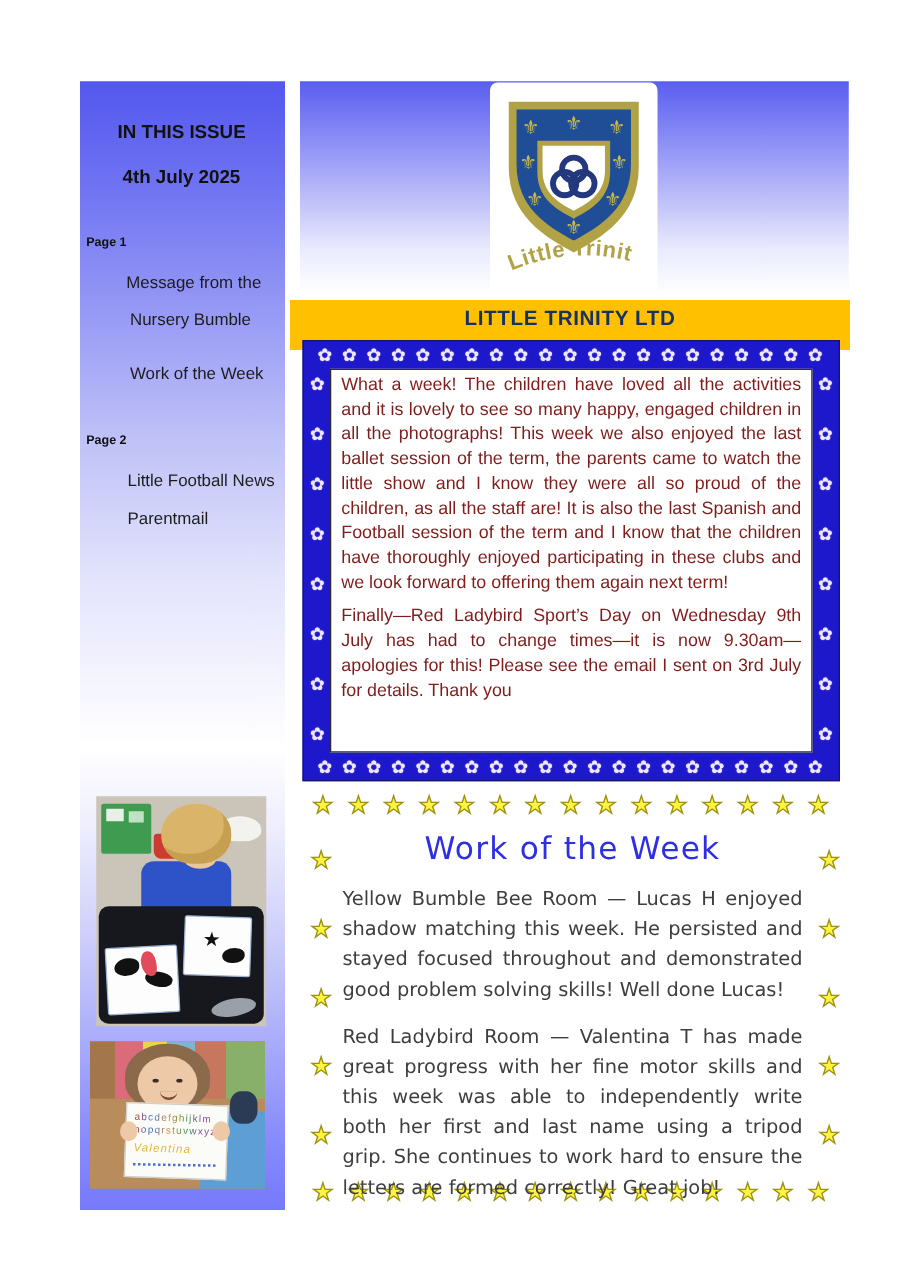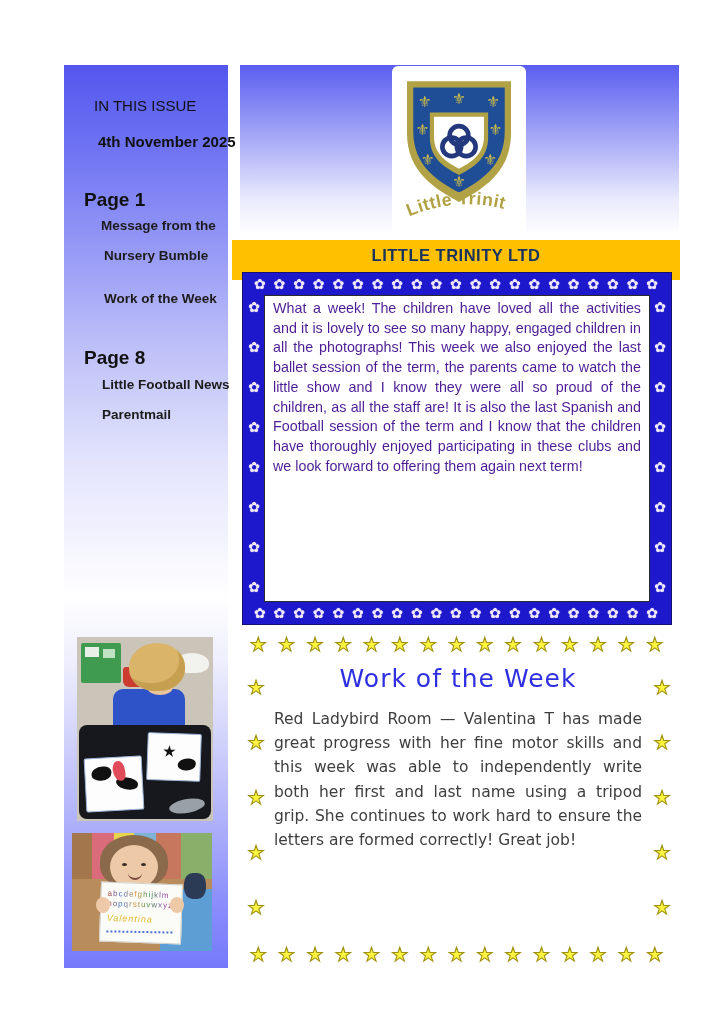--- a/index.html
+++ b/index.html
@@ -11,24 +11,24 @@
   }
 
   
   .sidebar {
     position: absolute; left: 64px; top: 65px; width: 164px; height: 903px;
     background: linear-gradient(180deg,
       #5357ee 0%, #6e72f2 9%, #9598f5 20%, #c0c2f8 32%,
       #e3e4fc 44%, #f6f6fe 54%, #ffffff 59%, #eeeefd 66%,
       #d4d5fb 74%, #aeb0fa 84%, #8a8dfb 93%, #7679fb 100%);
   }
-  .sb-line { position: absolute; color: #111; white-space: nowrap; font-weight: bold; }
-  .sb-title { font-weight: normal; font-size: 15px; top: 32px; left: 30px; }
+  .sb-line { position: absolute; color: #111; white-space: nowrap; }
+  .sb-title { font-weight: bold; font-size: 15px; top: 32px; left: 30px; }
   .sb-date  { font-weight: bold; font-size: 15px; top: 68px; left: 34px; }
-  .sb-page  { font-weight: bold; font-size: 19px; left: 20px; }
+  .sb-page  { font-weight: bold; font-size: 10px; left: 5px; }
   .sb-item  { font-size: 13.5px; color: #1c1c1c; }
 
   
   .photo { position: absolute; overflow: hidden; }
   .photo1 { left: 13px; top: 572px; width: 136px; height: 184px; background:#cbc4b9; }
   .p1-shelf { position:absolute; left:4px; top:6px; width:40px; height:40px; background:#3f9b4f; border-radius:2px; }
   .p1-box1 { position:absolute; left:8px; top:10px; width:14px; height:10px; background:#e8efe6; }
   .p1-box2 { position:absolute; left:26px; top:12px; width:12px; height:9px; background:#bfe3c2; }
   .p1-bin  { position:absolute; left:46px; top:30px; width:28px; height:20px; background:#cc3b30; border-radius:3px 3px 6px 6px; }
   .p1-sink { position:absolute; right:4px; top:16px; width:34px; height:20px; background:#f2f2ef; border-radius:50% 50% 40% 40%; }
@@ -92,21 +92,21 @@
   }
   .flower-row { left: 2px; right: 2px; height: 22px; line-height: 22px; text-align: center; letter-spacing: 2px; }
   .flower-row.top { top: 0; }  .flower-row.bottom { bottom: 0; }
   .flower-col { top: 22px; bottom: 22px; width: 22px; writing-mode: vertical-rl; text-orientation: upright; line-height: 22px; letter-spacing: 4px; text-align: center; }
   .flower-col.left { left: 0; }  .flower-col.right { right: 0; }
   .msg-inner {
     position: absolute; left: 21px; right: 21px; top: 22px; bottom: 22px;
     background: #ffffff; border: 1.5px solid #2b2b2b; padding: 3px 8px 2px 8px;
   }
   .msg-inner p {
-    font-size: 14.3px; line-height: 1.38; color: #4c1d95;
+    font-size: 14.3px; line-height: 1.38; color: #7f1d1d;
     text-align: justify; margin-bottom: 8px;
   }
   .msg-inner p:last-child { margin-bottom: 0; }
 
   
   .star-section { position: absolute; left: 0; top: 567px; width: 436px; height: 336px; }
   .star-row, .star-col {
     position: absolute; color: #fff440; -webkit-text-stroke: 1.1px #9e9210;
     font-size: 19px; overflow: hidden;
   }
@@ -124,28 +124,28 @@
     text-align: justify; margin-bottom: 13px;
   }
 </style>
 </head>
 <body>
 
 <div class="page">
 
   <aside class="sidebar">
     <div class="sb-line sb-title">IN THIS ISSUE</div>
-    <div class="sb-line sb-date">4th November 2025</div>
+    <div class="sb-line sb-date">4th July 2025</div>
 
     <div class="sb-line sb-page" style="top:124px">Page 1</div>
     <div class="sb-line sb-item" style="top:153px;left:37px">Message from the</div>
     <div class="sb-line sb-item" style="top:183px;left:40px">Nursery  Bumble</div>
     <div class="sb-line sb-item" style="top:226px;left:40px">Work of the Week</div>
 
-    <div class="sb-line sb-page" style="top:282px">Page 8</div>
+    <div class="sb-line sb-page" style="top:282px">Page 2</div>
     <div class="sb-line sb-item" style="top:312px;left:38px">Little Football  News</div>
     <div class="sb-line sb-item" style="top:342px;left:38px">Parentmail</div>
 
     <div class="photo photo1">
       <div class="p1-shelf"></div>
       <div class="p1-box1"></div>
       <div class="p1-box2"></div>
       <div class="p1-bin"></div>
       <div class="p1-sink"></div>
       <div class="p1-body"></div>
@@ -219,28 +219,30 @@
 
     <div class="banner">LITTLE TRINITY LTD</div>
 
     <div class="flower-box">
       <div class="flower-row top">✿ ✿ ✿ ✿ ✿ ✿ ✿ ✿ ✿ ✿ ✿ ✿ ✿ ✿ ✿ ✿ ✿ ✿ ✿ ✿ ✿ ✿ ✿ ✿ ✿ ✿</div>
       <div class="flower-row bottom">✿ ✿ ✿ ✿ ✿ ✿ ✿ ✿ ✿ ✿ ✿ ✿ ✿ ✿ ✿ ✿ ✿ ✿ ✿ ✿ ✿ ✿ ✿ ✿ ✿ ✿</div>
       <div class="flower-col left">✿ ✿ ✿ ✿ ✿ ✿ ✿ ✿ ✿ ✿ ✿ ✿</div>
       <div class="flower-col right">✿ ✿ ✿ ✿ ✿ ✿ ✿ ✿ ✿ ✿ ✿ ✿</div>
       <div class="msg-inner">
         <p>What a week! The children have loved all the activities and it is lovely to see so many happy, engaged children in all the photographs! This week we also enjoyed the last ballet session of the term, the parents came to watch the little show and I know they were all so proud of the children, as all the staff are! It is also the last Spanish and Football session of the term and I know that the children have thoroughly enjoyed participating in these clubs and we look forward to offering them again next term!</p>
+        <p>Finally—Red Ladybird Sport’s Day on Wednesday 9th July has had to change times—it is now 9.30am—apologies for this! Please see the email I sent on 3rd July for details. Thank you</p>
       </div>
     </div>
 
     <div class="star-section">
       <div class="star-row top">★ ★ ★ ★ ★ ★ ★ ★ ★ ★ ★ ★ ★ ★ ★ ★ ★ ★ ★ ★ ★</div>
       <div class="star-row bottom">★ ★ ★ ★ ★ ★ ★ ★ ★ ★ ★ ★ ★ ★ ★ ★ ★ ★ ★</div>
       <div class="star-col left">★ ★ ★ ★ ★ ★ ★ ★ ★ ★</div>
       <div class="star-col right">★ ★ ★ ★ ★ ★ ★ ★ ★ ★</div>
       <div class="work-content">
         <h2 class="work-heading">Work of the Week</h2>
+        <p>Yellow Bumble Bee Room — Lucas H enjoyed shadow matching this week. He persisted and stayed focused throughout and demonstrated good problem solving skills! Well done Lucas!</p>
         <p>Red Ladybird Room — Valentina T has made great progress with her fine motor skills and this week was able to independently write both her first and last name using a tripod grip. She continues to work hard to ensure the letters are formed correctly! Great job!</p>
       </div>
     </div>
 
   </main>
 </div>
 
 </body></html>

